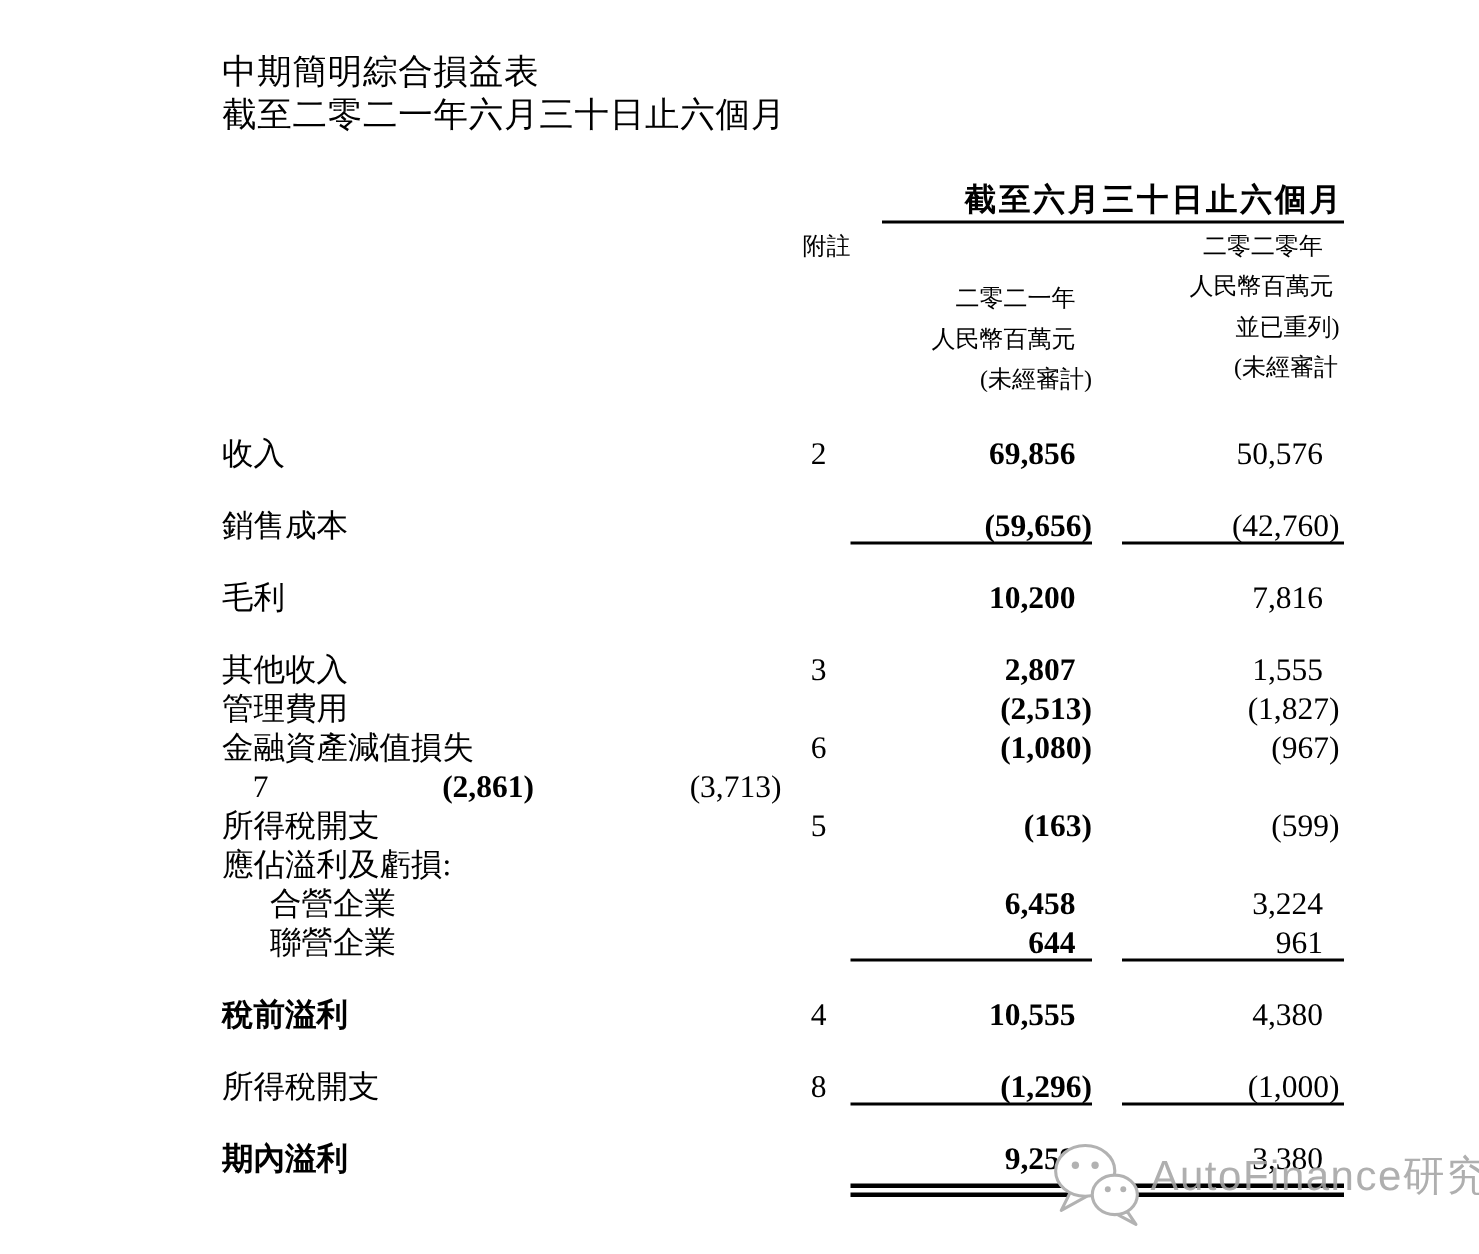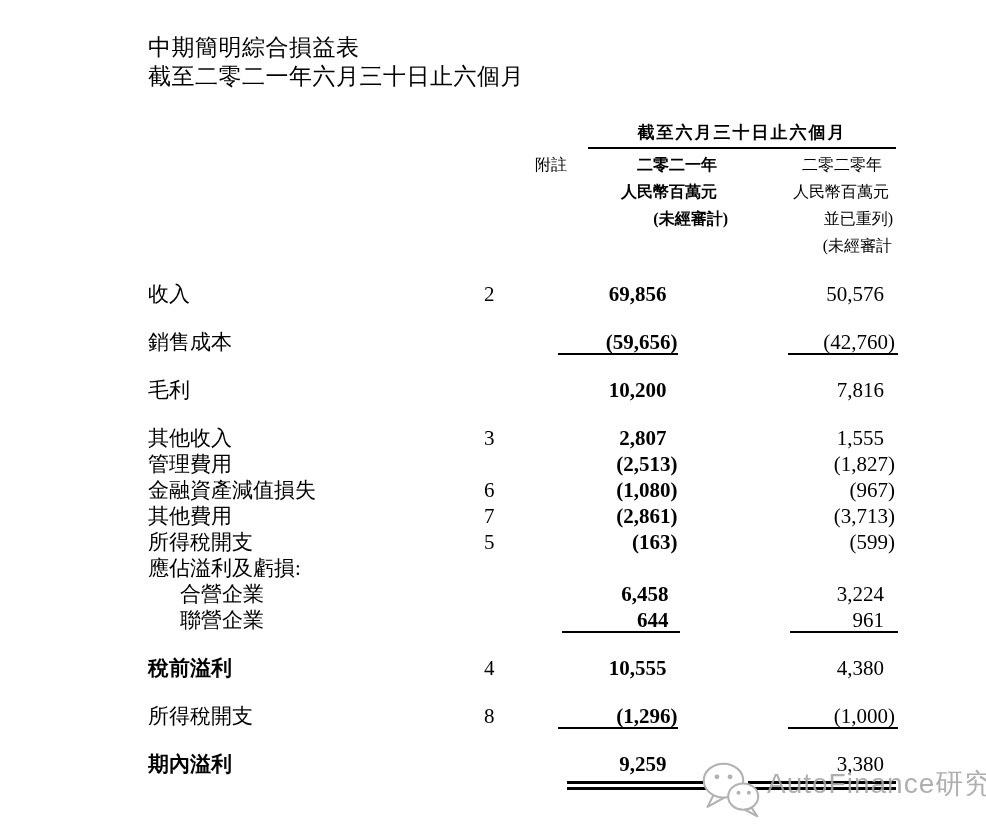--- a/index.html
+++ b/index.html
@@ -9,40 +9,40 @@
     font-family:"Liberation Serif","DejaVu Serif",serif; color:#000;
   }
   .canvas { position:absolute; inset:0; width:986px; height:836px; background:#fff; }
   .content { position:absolute; left:148px; top:33px; width:750px; }
 
   .title-line { font-size:23px; line-height:29px; letter-spacing:0.5px; }
 
   
   .table-header { margin-top:29px; }
   .period-header {
-    margin-left:440px; width:308px; text-align:center;
-    font-weight:bold; font-size:17px; line-height:26px; letter-spacing:2px;
+    margin-left:440px; width:308px; text-align:right;
+    font-weight:bold; font-size:21px; line-height:26px; letter-spacing:2px;
     padding-bottom:1px; border-bottom:2px solid #000;
   }
   .cols-header { display:flex; align-items:flex-start; margin-top:2px; font-size:16px; }
   .cols-header .hline { line-height:27px; }
 
   .c-label { width:372px; }
   .c-note  { width:47px;  text-align:right; }
   .c-v1    { width:161px; text-align:right; }
   .c-gap   { width:20px; }
   .c-v2    { width:148px; text-align:right; }
 
-  .cols-header .c-v1 { font-weight:bold; }
+  .cols-header .c-v1 { font-weight:normal;margin-top:35px; }
   .pr0{padding-right:0;} .pr3{padding-right:3px;} .pr4{padding-right:4px;}
   .pr7{padding-right:7px;} .pr11{padding-right:11px;} .pr14{padding-right:14px;}
 
   
   .tbody { margin-top:20px; font-size:21px; }
-  .row { display:flex; height:26px; line-height:26px;gap:48px; }
+  .row { display:flex; height:26px; line-height:26px; }
   .row.gap-above { margin-top:22px; }
   .row .c-note { padding-right:16px; }
   .row .c-v1 { font-weight:bold; }
   .row.bold .c-label { font-weight:bold; }
   .row.indent .c-label { padding-left:32px; }
   .row.rule-single .c-v1, .row.rule-single .c-v2 { border-bottom:2px solid #000; }
   .num.pad1 { padding-right:11px; }   
   .num.pad2 { padding-right:14px; }   
   .num.pp2  { padding-right:3px; }    
 
@@ -128,21 +128,20 @@
     <div class="c-v2"><span class="num pp2">(1,827)</span></div>
   </div>
         <div class="row">
     <div class="c-label">金融資產減值損失</div>
     <div class="c-note">6</div>
     <div class="c-v1"><span class="num">(1,080)</span></div>
     <div class="c-gap"></div>
     <div class="c-v2"><span class="num pp2">(967)</span></div>
   </div>
         <div class="row">
-    <div class="c-label">其他費用</div>
     <div class="c-note">7</div>
     <div class="c-v1"><span class="num">(2,861)</span></div>
     <div class="c-gap"></div>
     <div class="c-v2"><span class="num pp2">(3,713)</span></div>
   </div>
         <div class="row">
     <div class="c-label">所得稅開支</div>
     <div class="c-note">5</div>
     <div class="c-v1"><span class="num">(163)</span></div>
     <div class="c-gap"></div>

